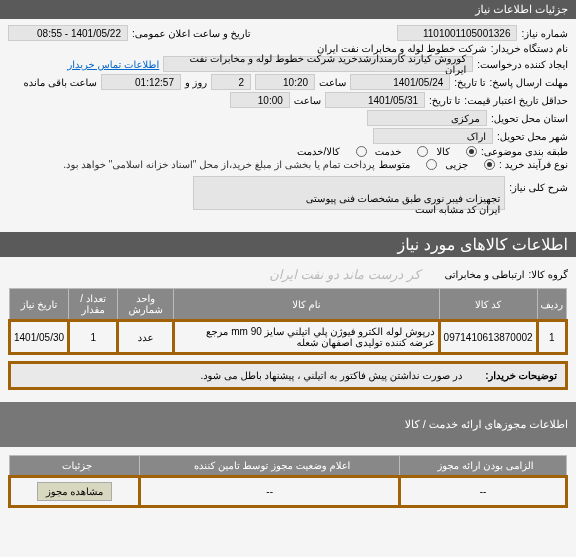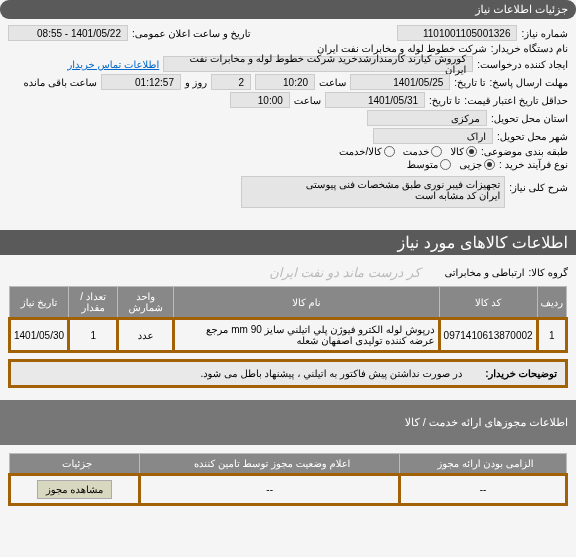--- a/index.html
+++ b/index.html
@@ -12,21 +12,20 @@
       font-size: 11px;
       background: #f5f5f5;
       width: 576px;
       direction: rtl;
     }
     .header {
       background: #5a5a5a;
       color: white;
       padding: 3px 8px;
       font-size: 11px;
-      border-radius: 9px;
     }
     .form-area {
       padding: 4px 8px;
     }
     .row {
       display: flex;
       align-items: center;
       margin: 2px 0;
       gap: 4px;
     }
@@ -59,21 +58,21 @@
     .spacer { flex: 1; }
     .radio-group {
       display: flex;
       gap: 8px;
       align-items: center;
       font-size: 10px;
     }
     .radio-item {
       display: flex;
       align-items: center;
-      gap: 2px;
+      gap: 16px;
     }
     .radio {
       width: 11px;
       height: 11px;
       border-radius: 50%;
       border: 1px solid #666;
       display: inline-block;
       position: relative;
     }
     .radio.checked::after {
@@ -86,23 +85,23 @@
       top: 2px;
       right: 2px;
     }
     .note {
       font-size: 10px;
       color: #333;
     }
     .textarea-box {
       background: #e5e5e5;
       border: 1px solid #ccc;
-      width: 264px;
+      width: 312px;
       height: 32px;
-      padding: 2px 4px;
+      padding: 16px 4px;
       font-size: 10px;
       font-family: Tahoma;
     }
     .section-header {
       background: #5a5a5a;
       color: white;
       padding: 3px 8px;
       margin-top: 16px;
       font-size: 16px;
     }
@@ -183,21 +182,21 @@
 
   <div class="row">
     <span class="label">ایجاد کننده درخواست:</span>
     <span class="input-box wider">کوروش کیارند کارمندارشدخرید شرکت خطوط لوله و مخابرات نفت ایران</span>
     <span class="link">اطلاعات تماس خریدار</span>
   </div>
 
   <div class="row">
     <span class="label">مهلت ارسال پاسخ:</span>
     <span class="label">تا تاریخ:</span>
-    <span class="input-box w100">1401/05/25</span>
+    <span class="input-box w100">1401/05/24</span>
     <span class="label">ساعت</span>
     <span class="input-box w60">10:20</span>
     <span class="input-box w40">2</span>
     <span class="label">روز و</span>
     <span class="input-box w80">01:12:57</span>
     <span class="label">ساعت باقی مانده</span>
   </div>
 
   <div class="row">
     <span class="label">حداقل تاریخ اعتبار قیمت:</span>
@@ -240,20 +239,21 @@
     <div class="radio-group">
       <div class="radio-item">
           <span class="radio checked"></span>
           <span>جزیی</span>
         </div>
       <div class="radio-item">
           <span class="radio"></span>
           <span>متوسط</span>
         </div>
     </div>
+    <span class="note">پرداخت تمام یا بخشی از مبلغ خرید،از محل "اسناد خزانه اسلامی" خواهد بود.</span>
   </div>
 
   <div class="row" style="align-items:flex-start;margin-top:6px;">
     <span class="label" style="margin-top:6px;">شرح کلی نیاز:</span>
     <div class="textarea-box" style="white-space:pre-line;">تجهیزات فیبر نوری طبق مشخصات فنی پیوستی
 ایران کد مشابه است</div>
   </div>
 
 </div>
 

